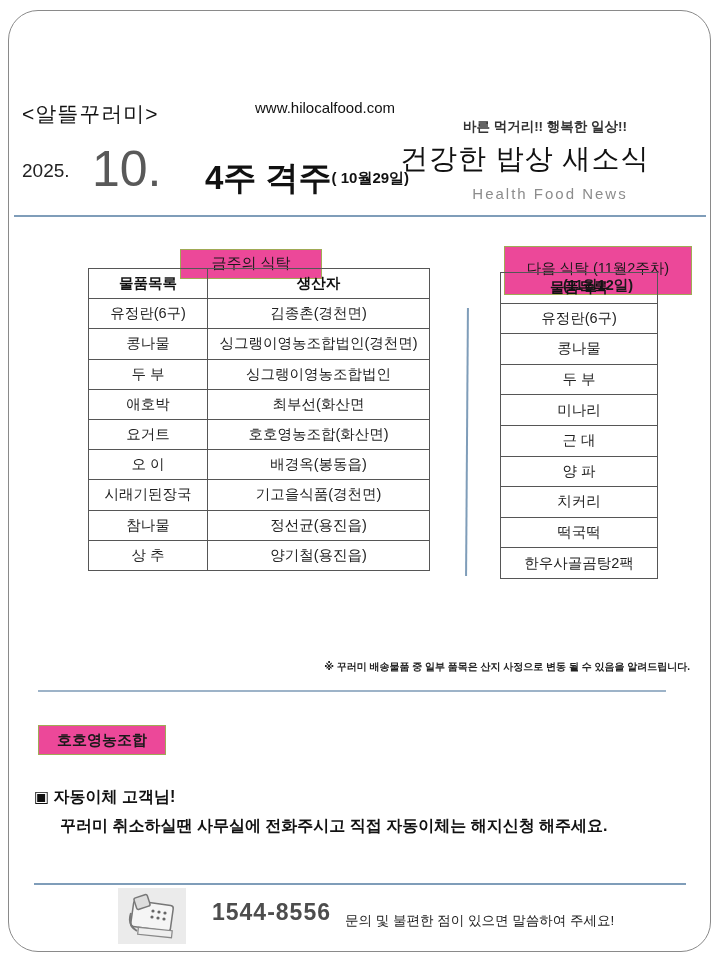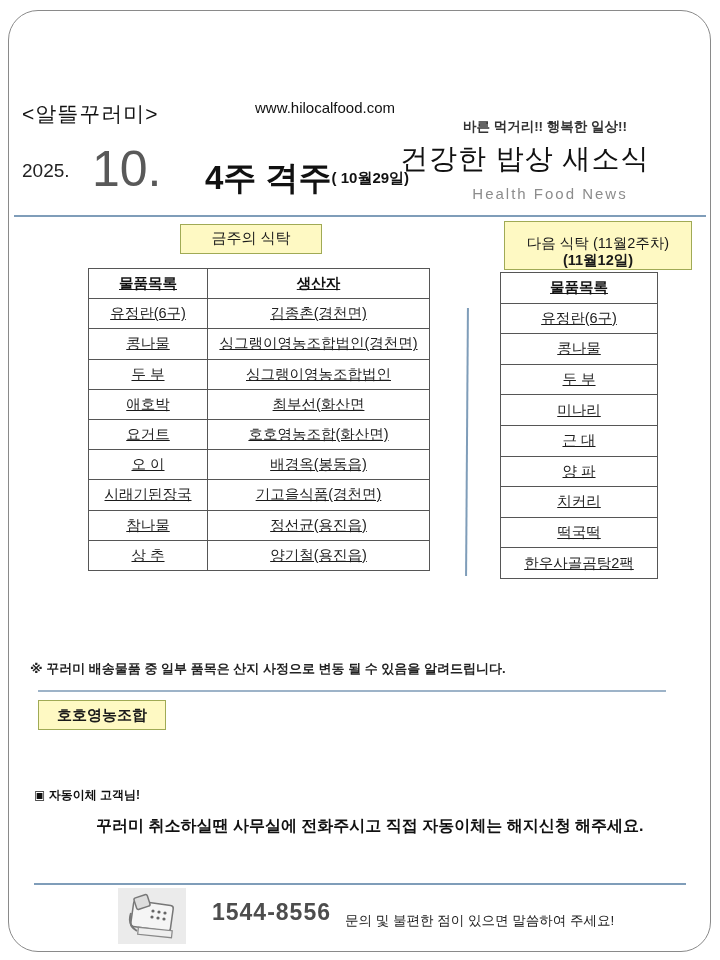--- a/index.html
+++ b/index.html
@@ -14,38 +14,38 @@
   .month{left:92px;top:140px;font-size:50px;color:#595959;}
   .week{left:205px;top:156px;font-size:33px;font-weight:bold;color:#111;}
   .week-date{font-size:15px;font-weight:bold;vertical-align:6px;}
   .tagline{left:400px;top:118px;width:290px;text-align:center;font-size:13.5px;font-weight:bold;color:#333;}
   .main-title{left:400px;top:140px;width:300px;text-align:left;font-size:28px;color:#111;letter-spacing:1px;}
   .subtitle{left:420px;top:185px;width:260px;text-align:center;font-size:15px;color:#8c8c8c;letter-spacing:2px;}
   .hr{height:0;border-top:2px solid #7f9db9;}
   .hr-top{left:14px;top:215px;width:692px;}
   .hr-mid{left:38px;top:690px;width:628px;border-top-color:#9db3c8;}
   .hr-bottom{left:34px;top:883px;width:652px;}
-  .olive-box{border:1.4px solid #a0aa55;background:#fef9c3;text-align:center;}
+  .olive-box{border:1.4px solid #a0aa55;background:#ec4899;text-align:center;margin-top:25px;}
   .this-week-label{left:180px;top:224px;width:140px;height:24px;font-size:15px;padding-top:4px;}
   .next-week-label{left:504px;top:221px;width:186px;height:34px;font-size:14.5px;padding-top:13px;line-height:17px;}
   .next-week-date{font-weight:bold;}
   .notify-label{left:38px;top:700px;width:126px;height:23px;font-size:15px;font-weight:bold;padding-top:5px;}
-  table{border-collapse:collapse;table-layout:fixed;text-decoration:underline;}
+  table{border-collapse:collapse;table-layout:fixed;}
   td,th{border:1.8px solid #565656;text-align:center;font-size:14.5px;
         font-weight:normal;padding:0;overflow:hidden;white-space:nowrap;color:#222;}
   th{font-weight:bold;color:#111;}
   .left-table{left:88px;top:268px;width:342px;}
   .left-table th,.left-table td{height:29.2px;}
   .left-table .col-item{width:118px;}
   .right-table{left:500px;top:272px;width:158px;}
   .right-table th,.right-table td{height:29.6px;}
   .vline{left:466px;top:308px;width:2px;height:268px;background:#7f9db9;transform:rotate(0.4deg);}
-  .notice{left:30px;top:660px;width:660px;text-align:left;font-size:13px;font-weight:bold;color:#222;}
-  .autopay-title{left:34px;top:787px;font-size:12px;font-weight:bold;color:#111;}
-  .autopay-body{left:60px;top:816px;font-size:16px;font-weight:bold;color:#111;margin-left:36px;}
+  .notice{left:30px;top:660px;width:660px;text-align:right;font-size:10px;font-weight:bold;color:#222;}
+  .autopay-title{left:34px;top:787px;font-size:16px;font-weight:bold;color:#111;}
+  .autopay-body{left:60px;top:816px;font-size:16px;font-weight:bold;color:#111;}
   .phone-icon-wrap{left:118px;top:888px;width:68px;height:56px;background:#ebebeb;
         display:flex;align-items:center;justify-content:center;}
   .phone-number{left:212px;top:899px;font-size:23px;font-weight:bold;color:#4d4d4d;letter-spacing:1px;}
   .footer-msg{left:345px;top:912px;font-size:13.5px;color:#222;}
 </style>
 </head>
 <body>
 
 <div class="abs page-border"></div>
 

